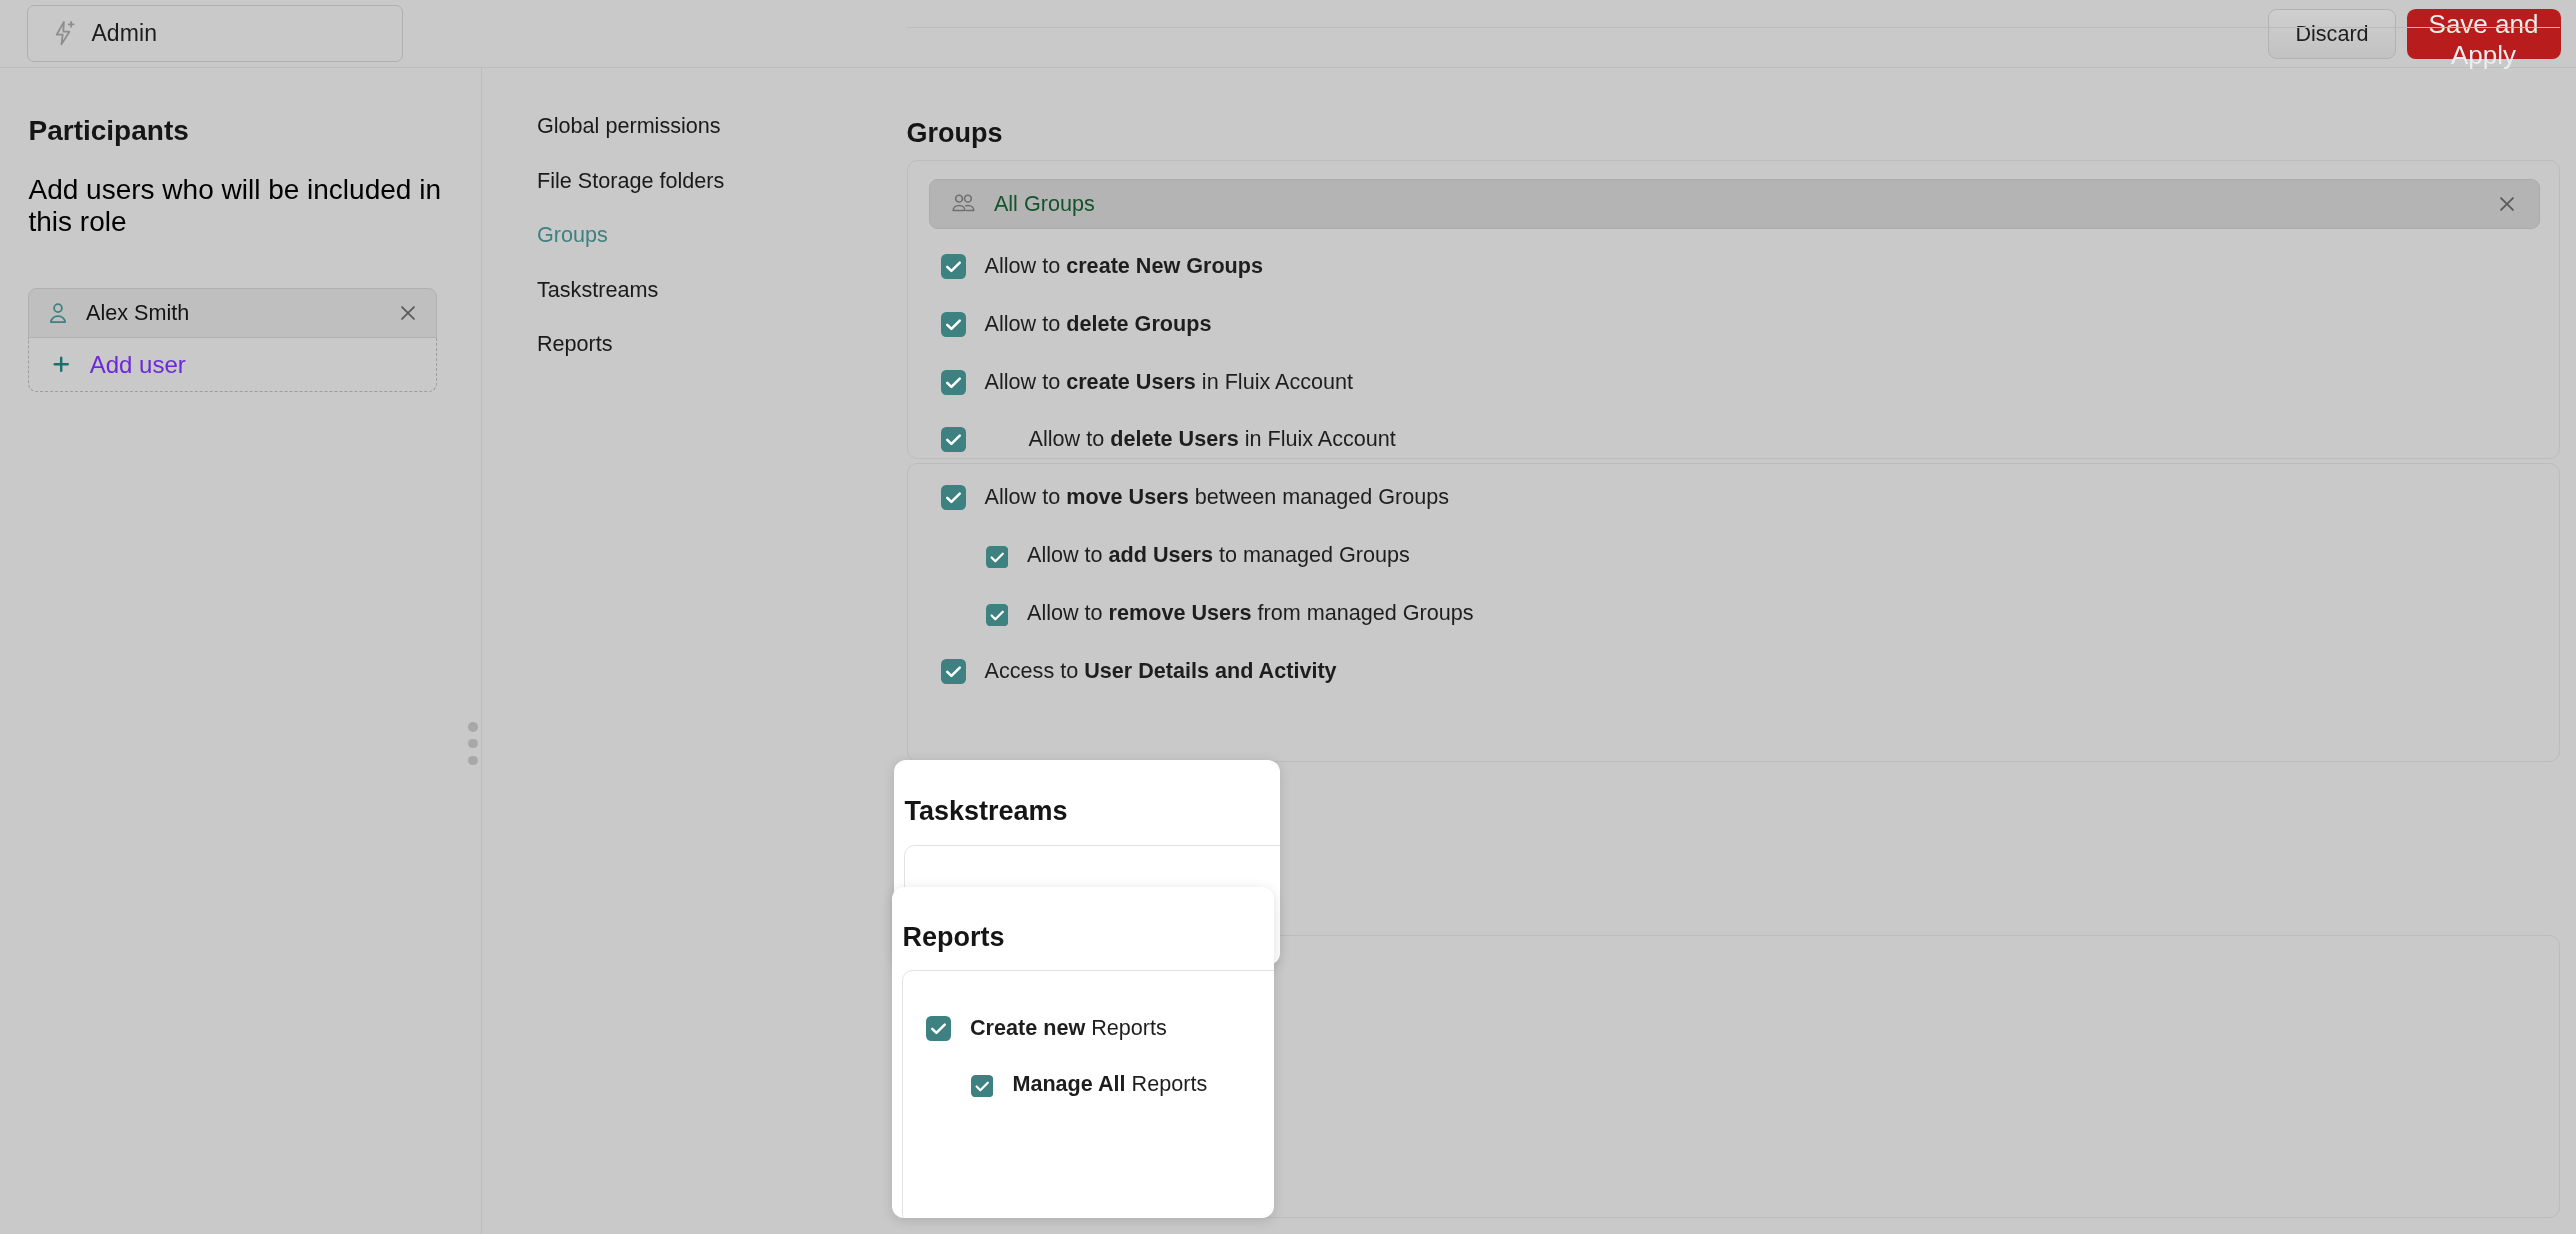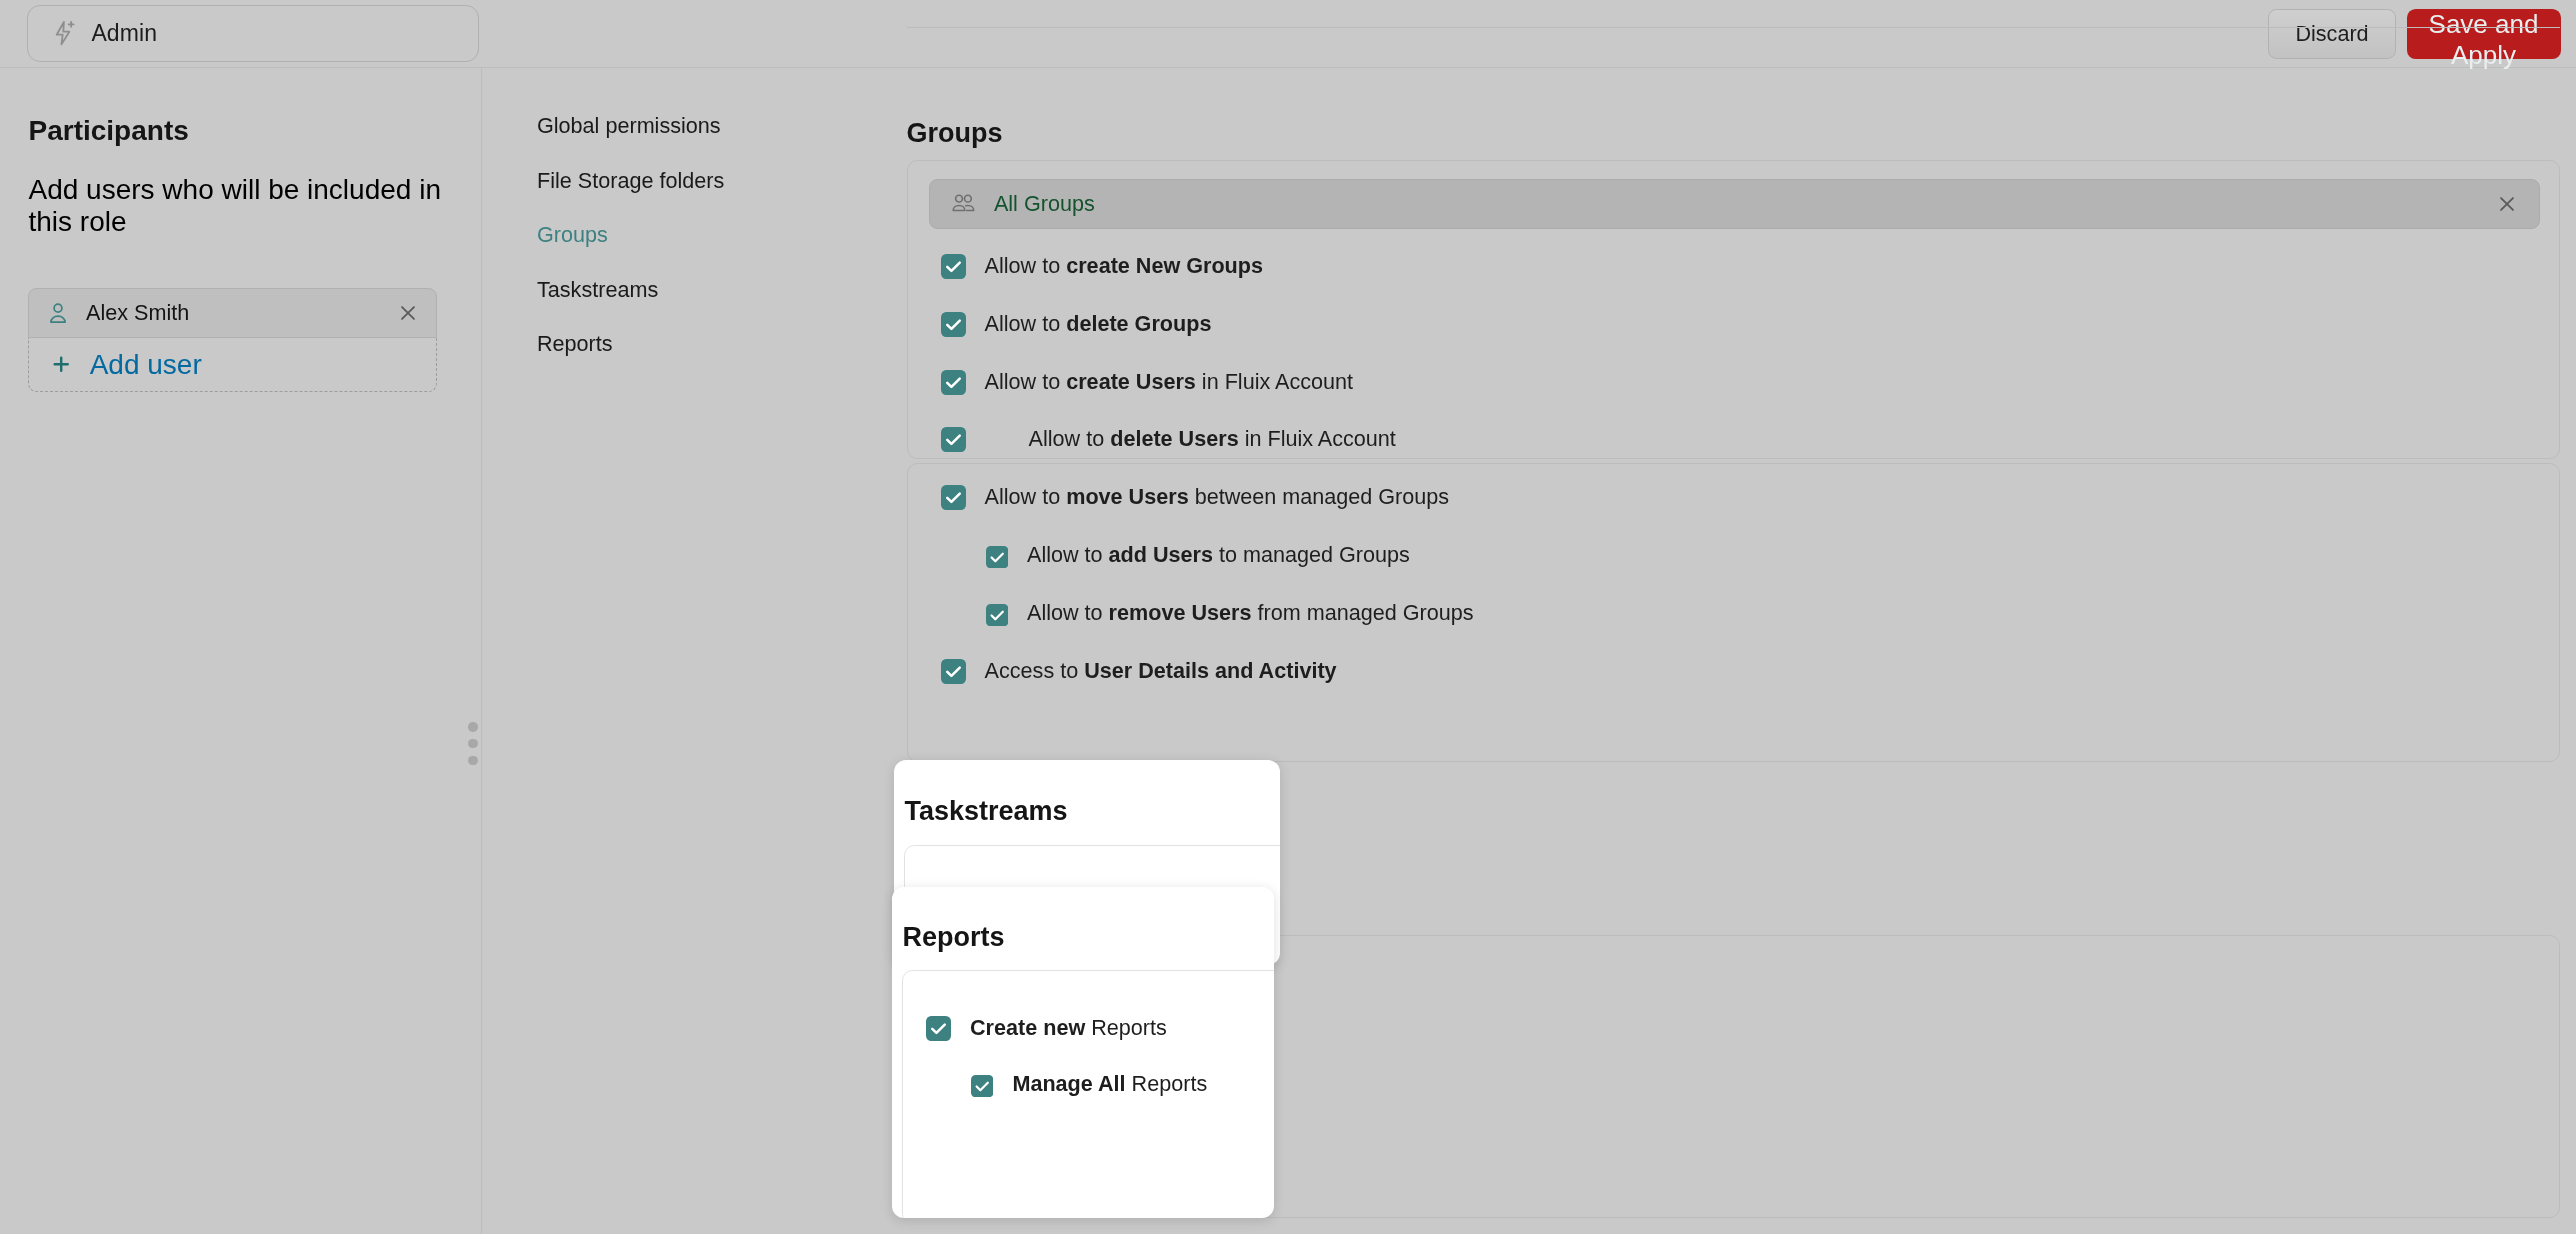--- a/index.html
+++ b/index.html
@@ -11,22 +11,22 @@
   }
   #root { position: relative; width: 2576px; height: 1234px; }
 
   
   .topbar {
     position: absolute; left: 0; top: 0; width: 2576px; height: 68px;
     border-bottom: 0.9px solid #bdbdbd;
     background: #c9c9c9;
   }
   .role-pill {
-    position: absolute; left: 27px; top: 5.2px; width: 452px; height: 57px;
-    border: 0.9px solid #b0b0b0; border-radius: 13px;
+    position: absolute; left: 27px; top: 5.2px; width: 376px; height: 57px;
+    border: 0.9px solid #b0b0b0; border-radius: 7px;
     display: flex; align-items: center; gap: 12px; padding-left: 22.4px;
     background: #c9c9c9;
   }
   .role-pill .ico { width: 29px; height: 29px; display: block; }
   .role-name { font-size: 23px; color: #1c1c1c; letter-spacing: 0.1px; }
 
   .discard-btn {
     position: absolute; right: 180px; top: 8.6px; width: 128px; height: 50px;
     background: linear-gradient(#cfcfcf,#c2c2c2);
     border: 0.9px solid #b2b2b2; border-radius: 8.6px;
@@ -58,21 +58,21 @@
   .user-name { font-size: 21.6px; color: #131313; margin-left: 15.5px; flex: 1; }
   .user-x { width: 26px; height: 26px; cursor: pointer; }
 
   .add-user {
     position: absolute; left: 28px; top: 270px; width: 409px; height: 54px;
     border: 0.9px dashed #9d9d9d; border-top: none; border-radius: 0 0 8.6px 8.6px;
     display: flex; align-items: center; padding-left: 21px; gap: 17.3px;
     cursor: pointer;
   }
   .plus-ico { width: 22.4px; height: 22.4px; }
-  .add-user-label { font-size: 28px; color: #0369a1; }
+  .add-user-label { font-size: 24px; color: #6d28d9; }
 
   .drag-handle {
     position: absolute; left: 466px; top: 654px; width: 14px; height: 43px;
     display: flex; flex-direction: column; justify-content: space-between;
     align-items: center; cursor: col-resize;
   }
   .drag-handle i { width: 9.5px; height: 9.5px; border-radius: 50%; background: #a8a8a8; display: block; }
 
   
   .nav { position: absolute; left: 537px; top: 115px; width: 311px; }

